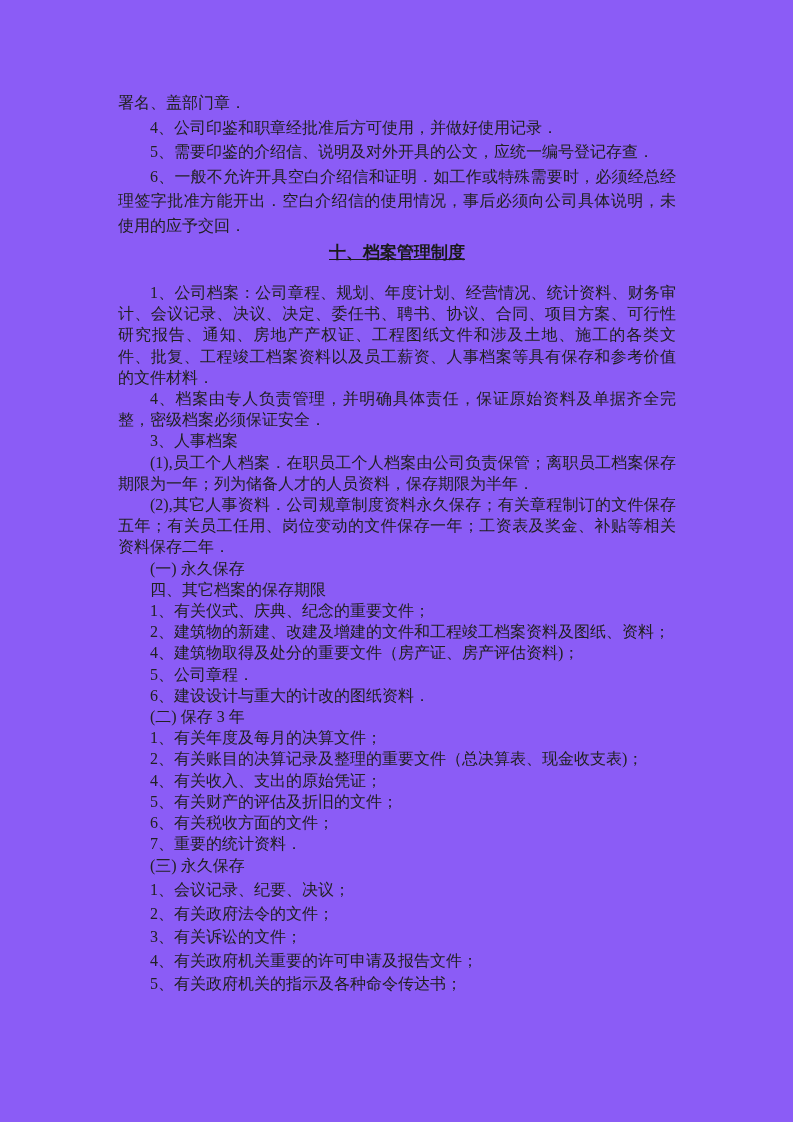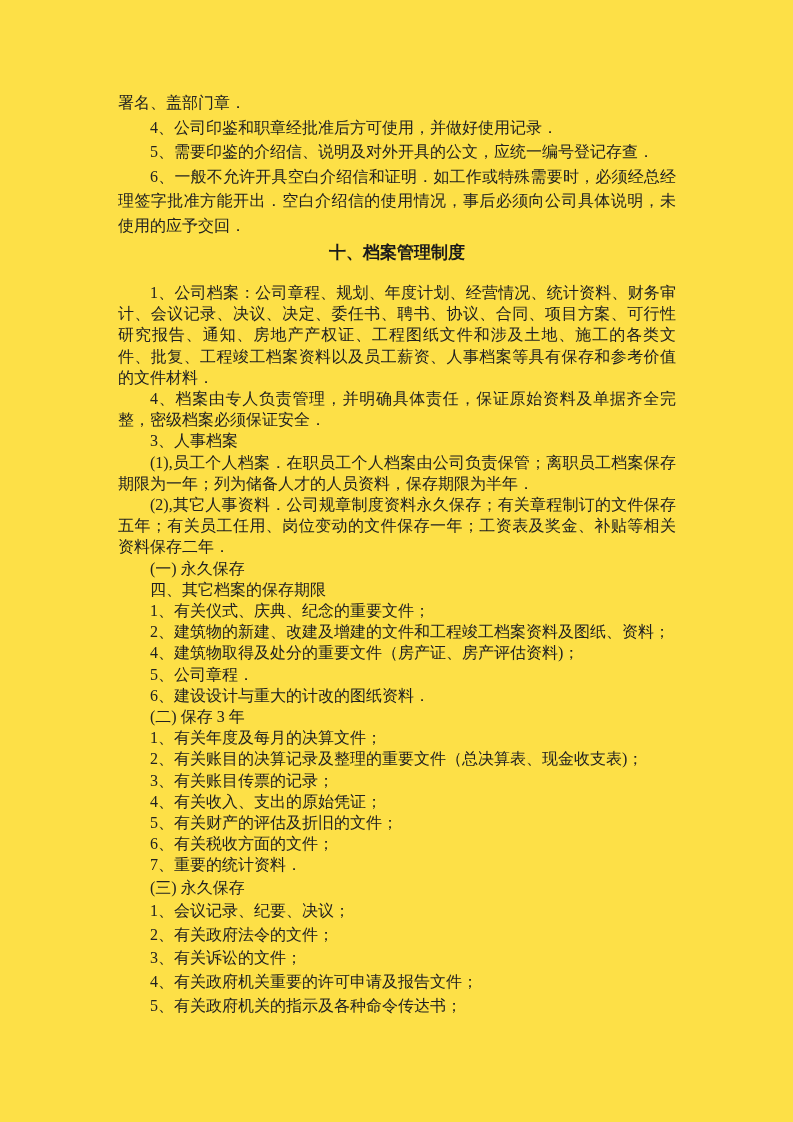--- a/index.html
+++ b/index.html
@@ -4,21 +4,21 @@
 <style>
   html, body { margin: 0; padding: 0; }
   body {
     width: 793px; height: 1122px;
     background: #ffffff;
     font-family: "Liberation Serif", "DejaVu Serif", serif;
   }
   .page {
     position: relative;
     width: 793px; height: 1122px;
-    background: #fde047;
+    background: #8b5cf6;
     overflow: hidden;
     color: #212121;
   }
   .content {
     position: absolute;
     left: 118px; top: 91px;
     width: 558px;
   }
   .para {
     margin: 0;
@@ -31,20 +31,21 @@
   .secB .para { line-height: 21.2px; }
   .secC .para { line-height: 23.6px; }
   .doc-heading {
     margin: 2px 0 17px 0;
     font-size: 17px;
     line-height: 25px;
     font-weight: 700;
     text-align: center;
     font-family: "Liberation Sans", "DejaVu Sans", sans-serif;
     color: #1a1a1a;
+    text-decoration: underline;
   }
 </style>
 </head>
 <body>
 
 <div class="page">
   <div class="content">
     <div class="section secA">
         <p class="para">署名、盖部门章．</p>
         <p class="para ind">4、公司印鉴和职章经批准后方可使用，并做好使用记录．</p>
@@ -63,21 +64,20 @@
         <p class="para ind">(一) 永久保存</p>
         <p class="para ind">四、其它档案的保存期限</p>
         <p class="para ind">1、有关仪式、庆典、纪念的重要文件；</p>
         <p class="para ind">2、建筑物的新建、改建及增建的文件和工程竣工档案资料及图纸、资料；</p>
         <p class="para ind">4、建筑物取得及处分的重要文件（房产证、房产评估资料)；</p>
         <p class="para ind">5、公司章程．</p>
         <p class="para ind">6、建设设计与重大的计改的图纸资料．</p>
         <p class="para ind">(二) 保存 3 年</p>
         <p class="para ind">1、有关年度及每月的决算文件；</p>
         <p class="para ind">2、有关账目的决算记录及整理的重要文件（总决算表、现金收支表)；</p>
-        <p class="para ind">3、有关账目传票的记录；</p>
         <p class="para ind">4、有关收入、支出的原始凭证；</p>
         <p class="para ind">5、有关财产的评估及折旧的文件；</p>
         <p class="para ind">6、有关税收方面的文件；</p>
         <p class="para ind">7、重要的统计资料．</p>
       </div>
 
     <div class="section secC">
         <p class="para ind">(三) 永久保存</p>
         <p class="para ind">1、会议记录、纪要、决议；</p>
         <p class="para ind">2、有关政府法令的文件；</p>

